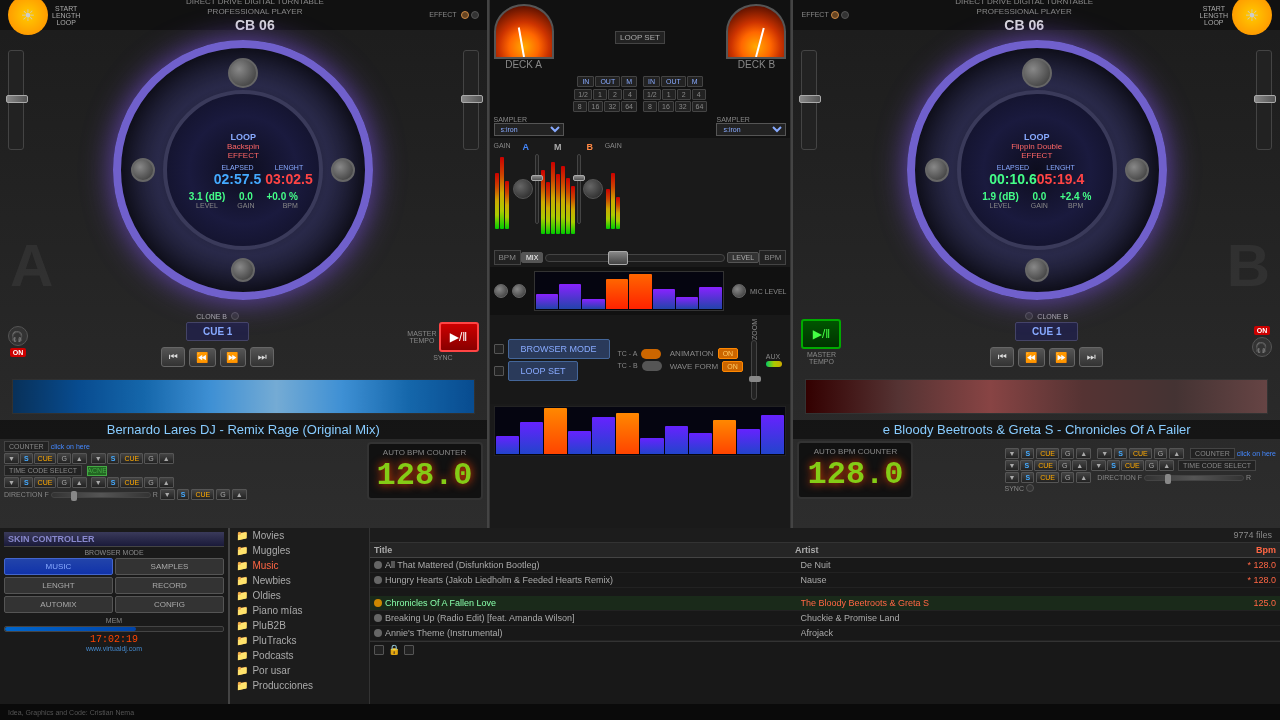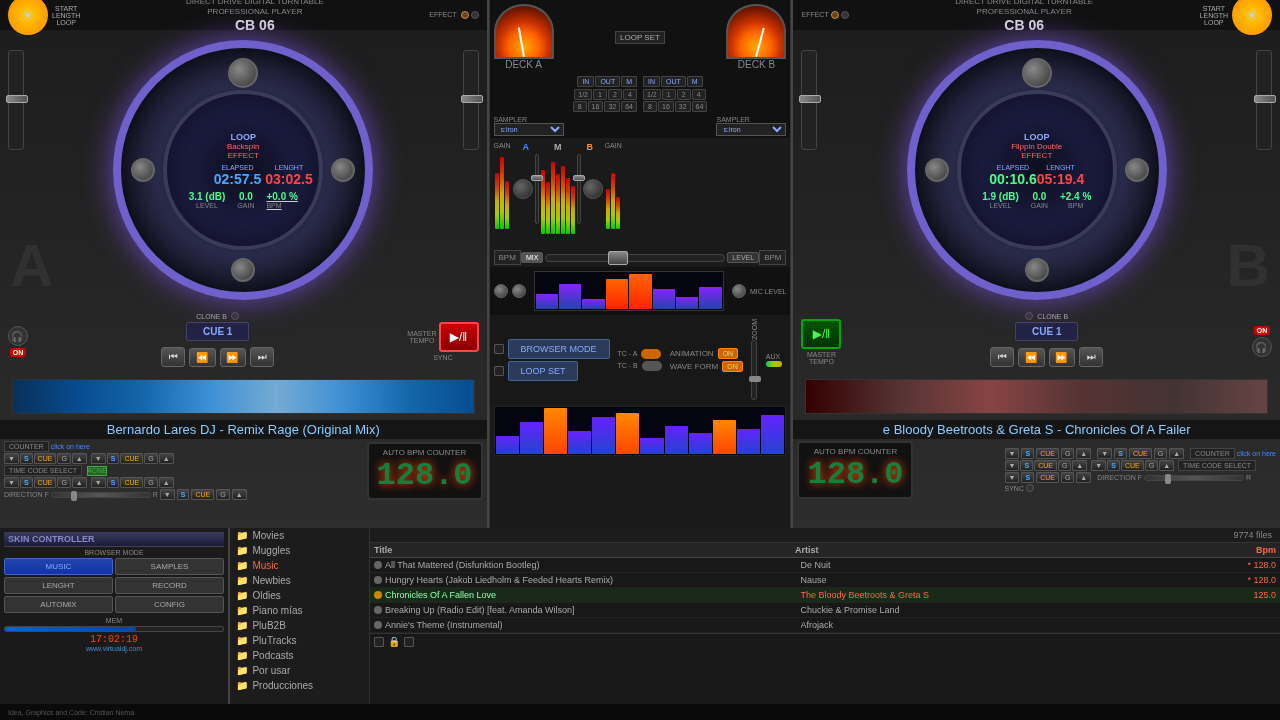--- a/index.html
+++ b/index.html
@@ -230,21 +230,21 @@
       border: 1px solid #444;
       color: #888;
       padding: 1px 4px;
       font-size: 7px;
       white-space: nowrap;
     }
 
     .bpm-display {
       font-size: 32px;
       font-weight: bold;
-      color: #15803d;
+      color: #84cc16;
       text-shadow: 0 0 10px #ff4400;
       font-family: 'Courier New', monospace;
     }
 
     .auto-bpm-label {
       font-size: 8px;
       color: #888;
       text-align: center;
     }
 
@@ -578,20 +578,21 @@
       padding: 2px 4px;
       font-size: 9px;
       color: #aaa;
       border-bottom: 1px solid #222;
       cursor: pointer;
     }
 
     .file-row.selected {
       background: #1a2a1a;
       color: #88ffaa;
+      margin-top: 8px;
     }
 
     .col-title { flex: 2; overflow: hidden; text-overflow: ellipsis; white-space: nowrap; }
     .col-artist { flex: 2; overflow: hidden; text-overflow: ellipsis; white-space: nowrap; }
     .col-bpm { width: 60px; text-align: right; color: #ff6644; }
 
     .file-count {
       font-size: 9px;
       color: #888;
       text-align: right;
@@ -1020,21 +1021,21 @@
               </div>
               <div style="display:flex;gap:12px;margin-top:4px;">
                 <div style="text-align:center;">
                   <div class="level-value">3.1 (dB)</div>
                   <div class="level-label">LEVEL</div>
                 </div>
                 <div style="text-align:center;">
                   <div class="level-value">0.0</div>
                   <div class="level-label">GAIN</div>
                 </div>
-                <div style="text-align:left;text-decoration:underline;">
+                <div style="text-align:right;">
                   <div class="level-value">+0.0 %</div>
                   <div class="level-label">BPM</div>
                 </div>
               </div>
             </div>
           </div>
 
           <div style="position:absolute;right:8px;top:20px;display:flex;flex-direction:column;align-items:center;gap:2px;">
             <div class="pitch-slider">
               <div class="pitch-handle"></div>

